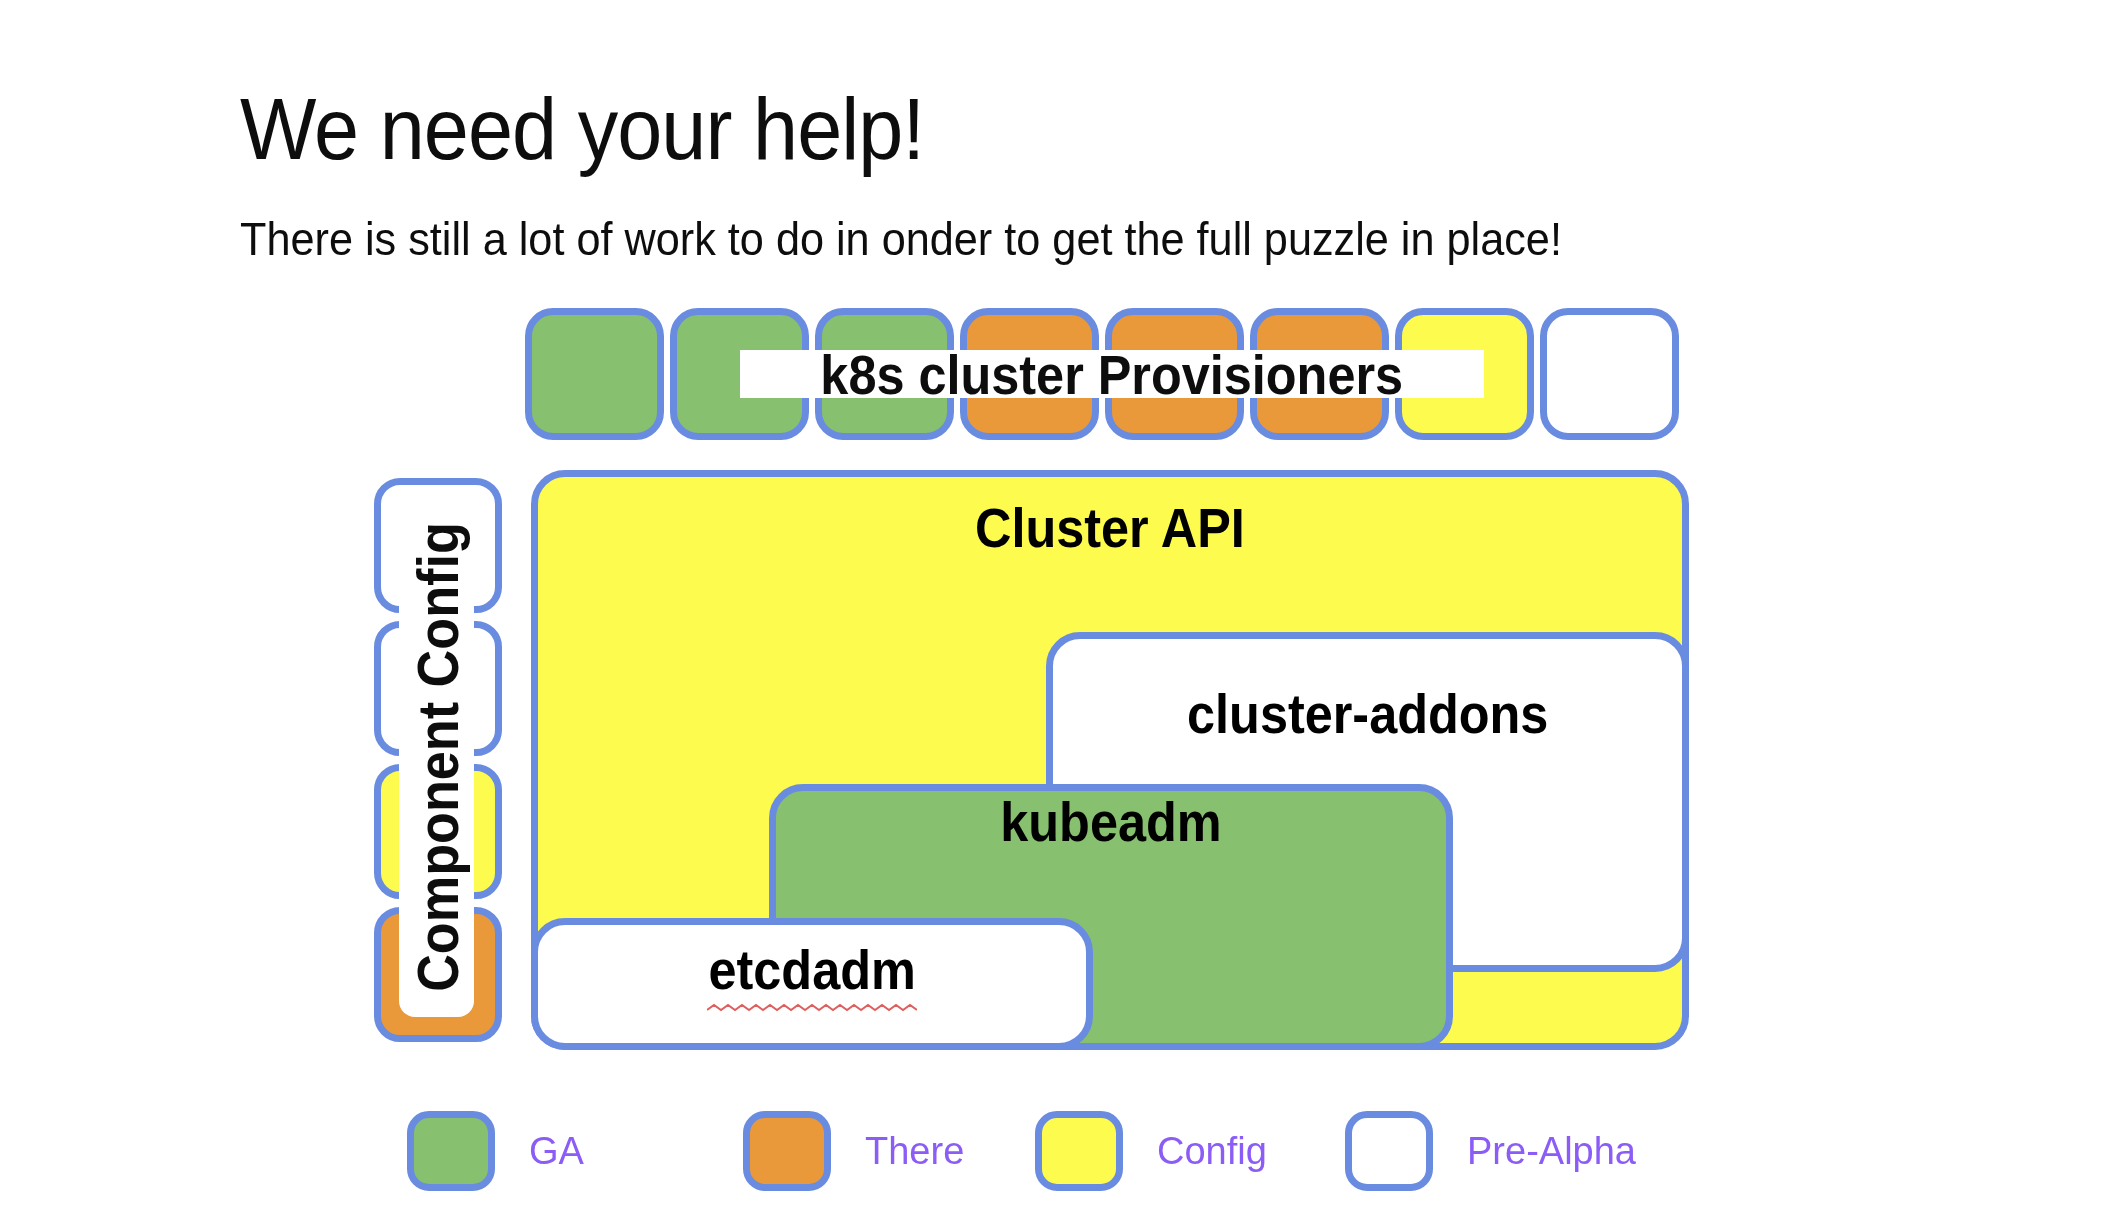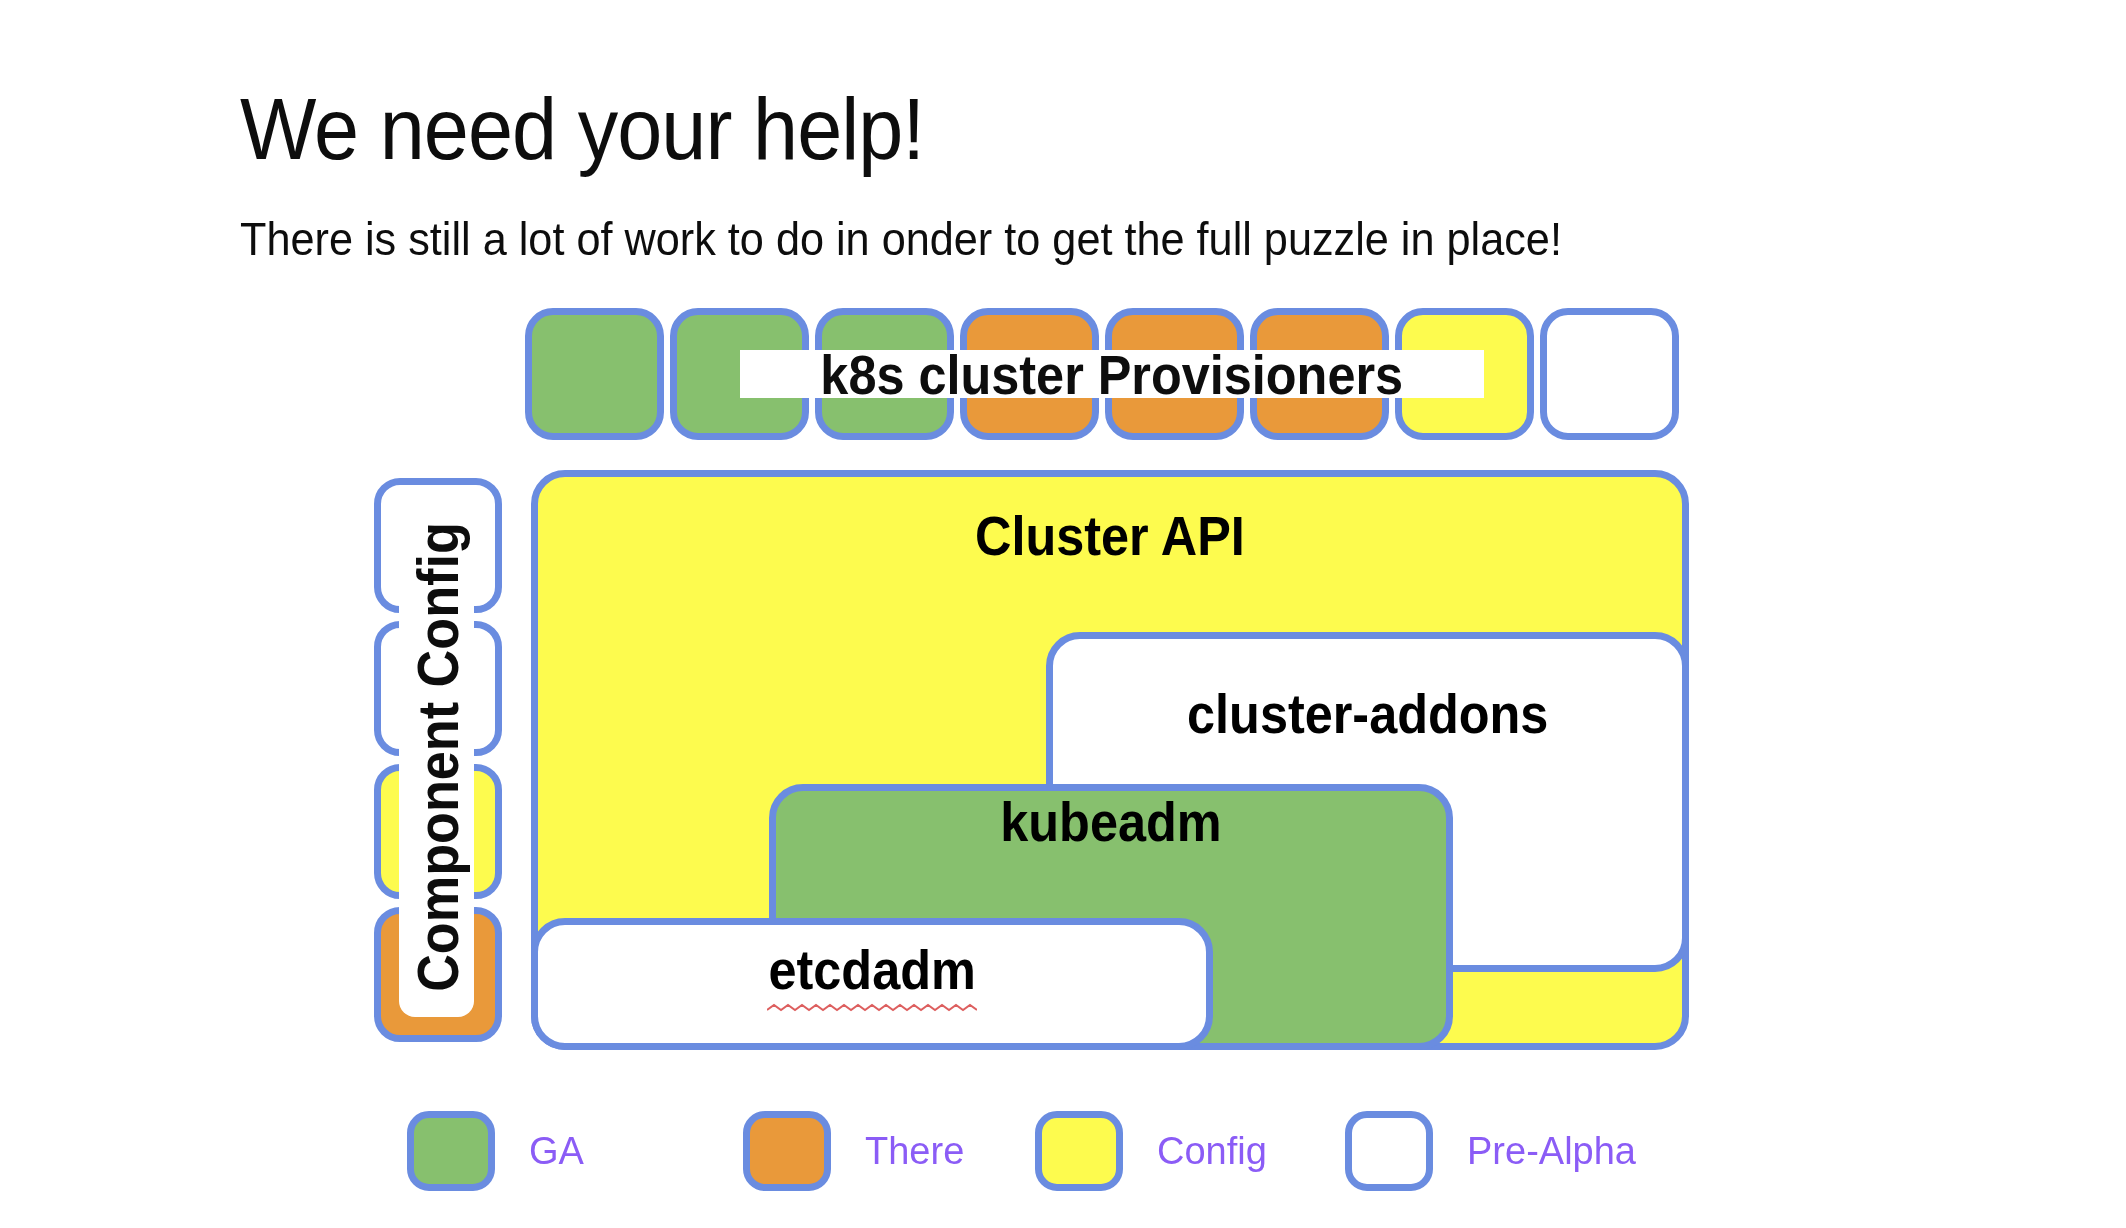--- a/index.html
+++ b/index.html
@@ -28,26 +28,26 @@
   .cc-strip .vtext{
     position:absolute;left:50%;top:50%;
     transform:translate(-50%,-50%) rotate(-90deg) scaleX(0.9);
     white-space:nowrap;font-size:58px;font-weight:700;
   }
 
   
   .box{position:absolute;border:7px solid var(--c-border,#6a8ce0);border-radius:34px;box-sizing:border-box;}
   .box-label{text-align:center;font-weight:700;font-size:56px;line-height:1.1;color:#000;}
   .box-cluster-api{left:531px;top:470px;width:1158px;height:580px;z-index:1;}
-  .box-cluster-api .box-label{padding-top:28px;}
+  .box-cluster-api .box-label{padding-top:20px;}
   .box-addons{left:1046px;top:632px;width:643px;height:340px;z-index:2;}
   .box-addons .box-label{padding-top:44px;}
   .box-kubeadm{left:769px;top:784px;width:684px;height:266px;z-index:3;}
   .box-kubeadm .box-label{}
-  .box-etcdadm{left:531px;top:918px;width:682px;height:132px;z-index:4;}
+  .box-etcdadm{left:531px;top:918px;width:562px;height:132px;z-index:4;}
   .box-etcdadm .box-label{padding-top:14px;}
   .squiggle-wrap{text-align:center;margin-top:-2px;}
 
   
   .st-ga{background-color:var(--c-ga,#87c06e);}
   .st-beta{background-color:var(--c-beta,#e9993a);}
   .st-alpha{background-color:var(--c-alpha,#fdfb4e);}
   .st-prealpha{background-color:var(--c-prealpha,#ffffff);}
 
   

